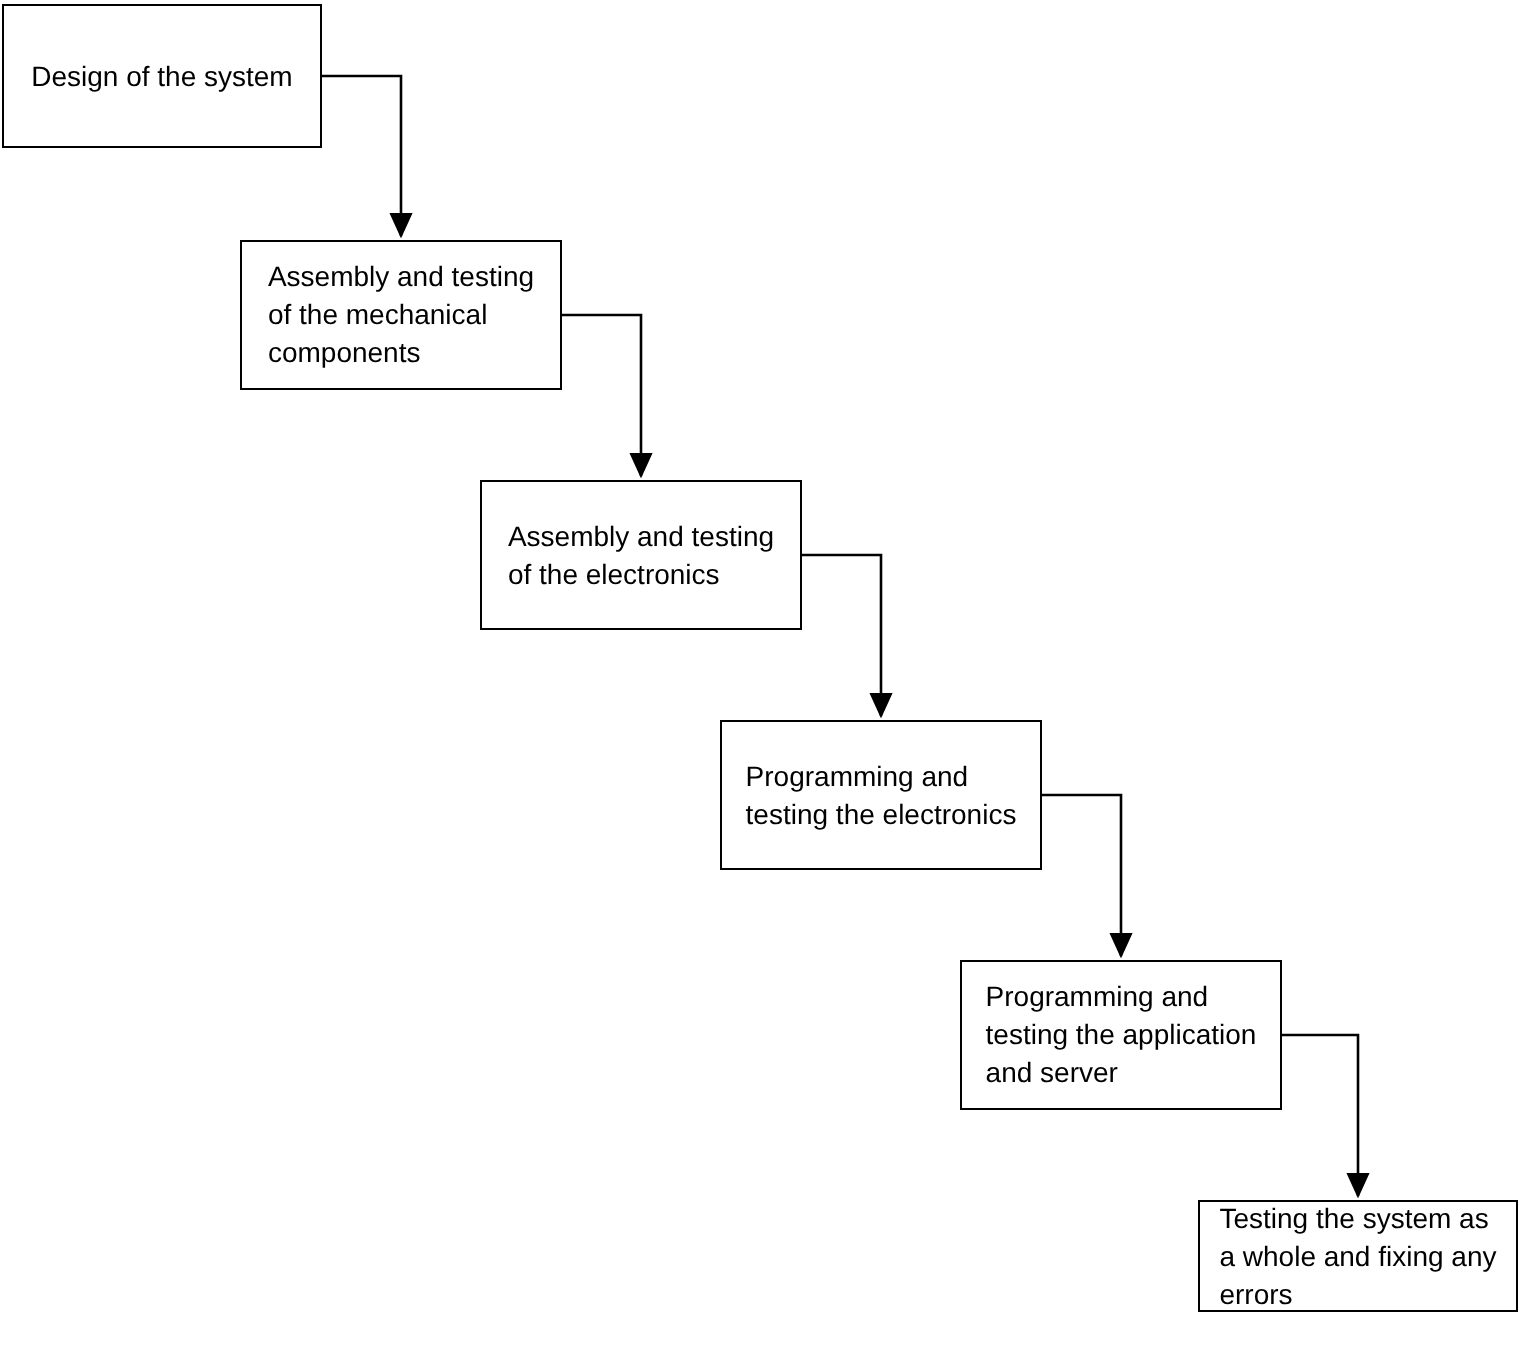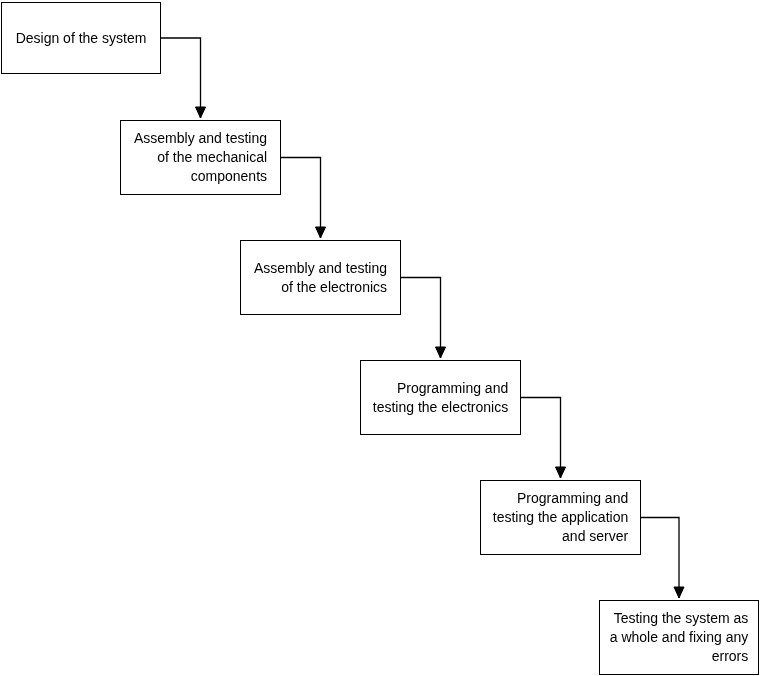--- a/index.html
+++ b/index.html
@@ -27,35 +27,35 @@
     stroke-width: 1.3;
   }
   .node {
     position: absolute;
     box-sizing: border-box;
     border: 1px solid #000000;
     background: #ffffff;
     display: flex;
     align-items: center;
     justify-content: center;
-    text-align: right;
+    text-align: left;
     color: #000000;
     font-size: 14px;
     line-height: 19px;
   }
   .node-label {
     white-space: pre-line;
     padding: 0 3px;
   }
   .n1 { left: 1px;   top: 2px;   width: 160px; height: 72px; }
   .n2 { left: 120px; top: 120px; width: 161px; height: 75px; }
   .n3 { left: 240px; top: 240px; width: 161px; height: 75px; }
   .n4 { left: 360px; top: 360px; width: 161px; height: 75px; }
   .n5 { left: 480px; top: 480px; width: 161px; height: 75px; }
-  .n6 { left: 599px; top: 600px; width: 160px; height: 75px; }
+  .n6 { left: 599px; top: 600px; width: 160px; height: 56px; }
 </style>
 </head>
 <body>
 
 <div class="canvas">
 
   <svg class="connectors" width="761" height="676" viewBox="0 0 761 676" xmlns="http://www.w3.org/2000/svg">
     <defs>
       <marker id="arrow" markerUnits="userSpaceOnUse" markerWidth="13" markerHeight="12" viewBox="0 0 13 12" refX="12" refY="6" orient="auto">
         <path d="M 1 1 L 12 6 L 1 11 Z" fill="#000000" stroke="#000000"></path>

